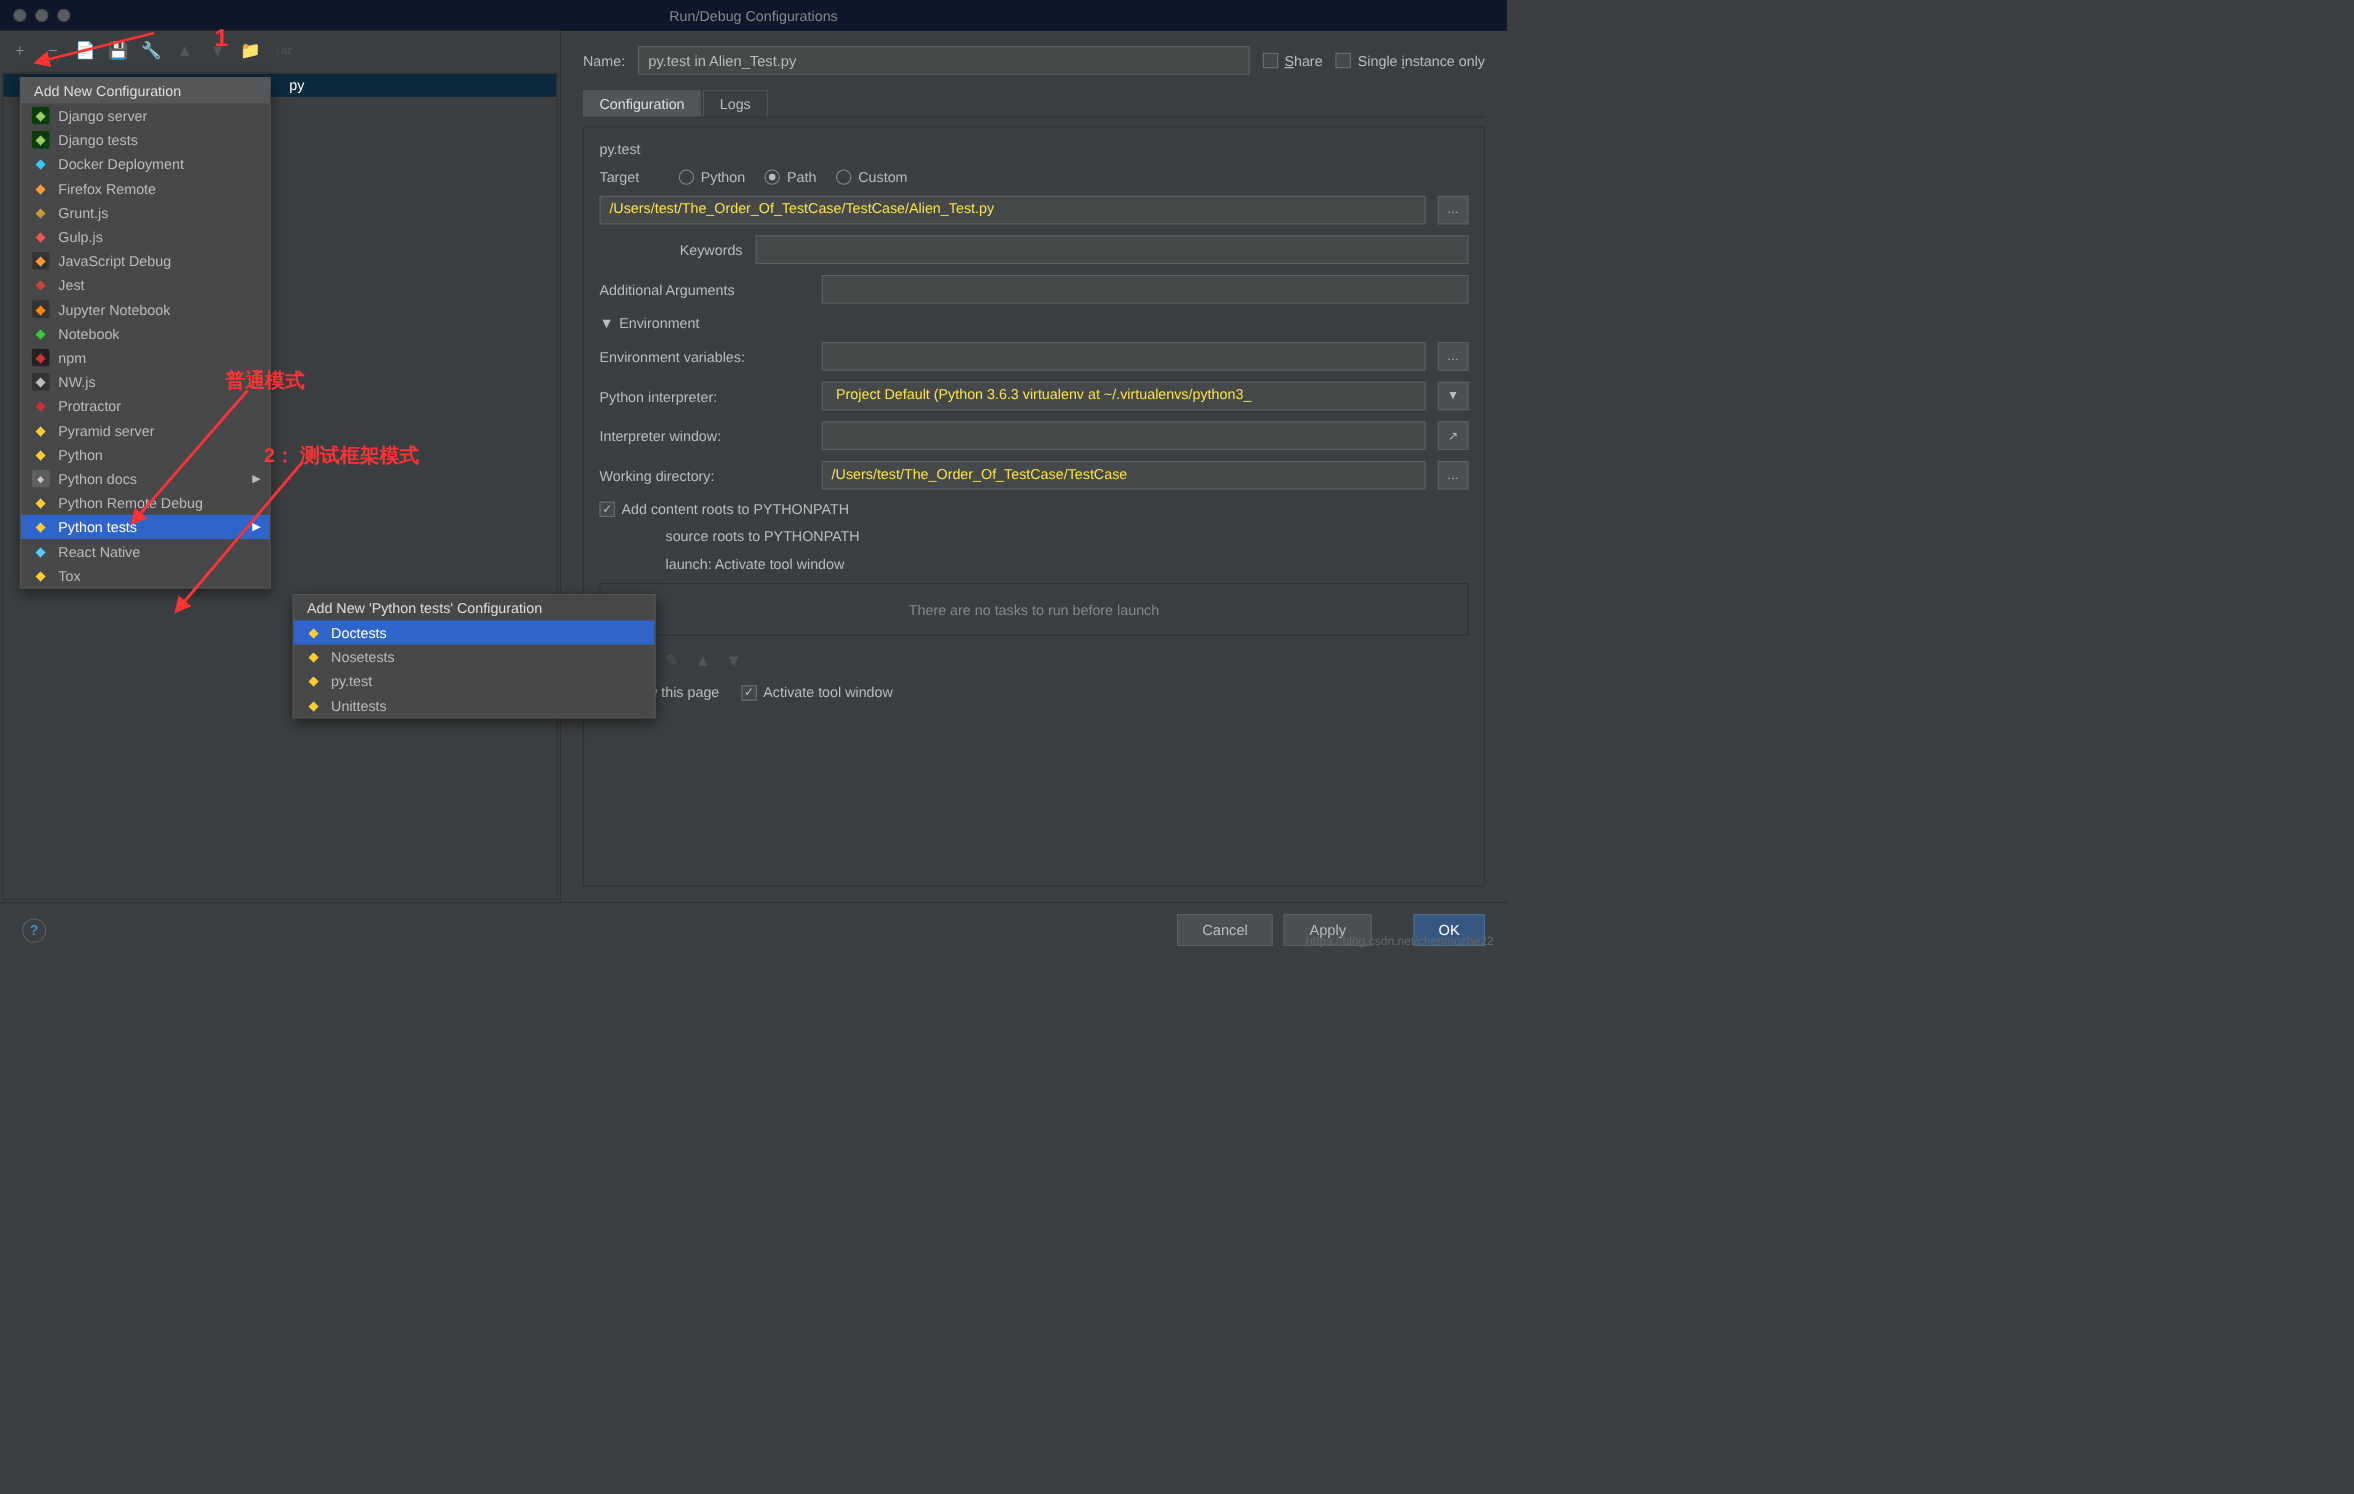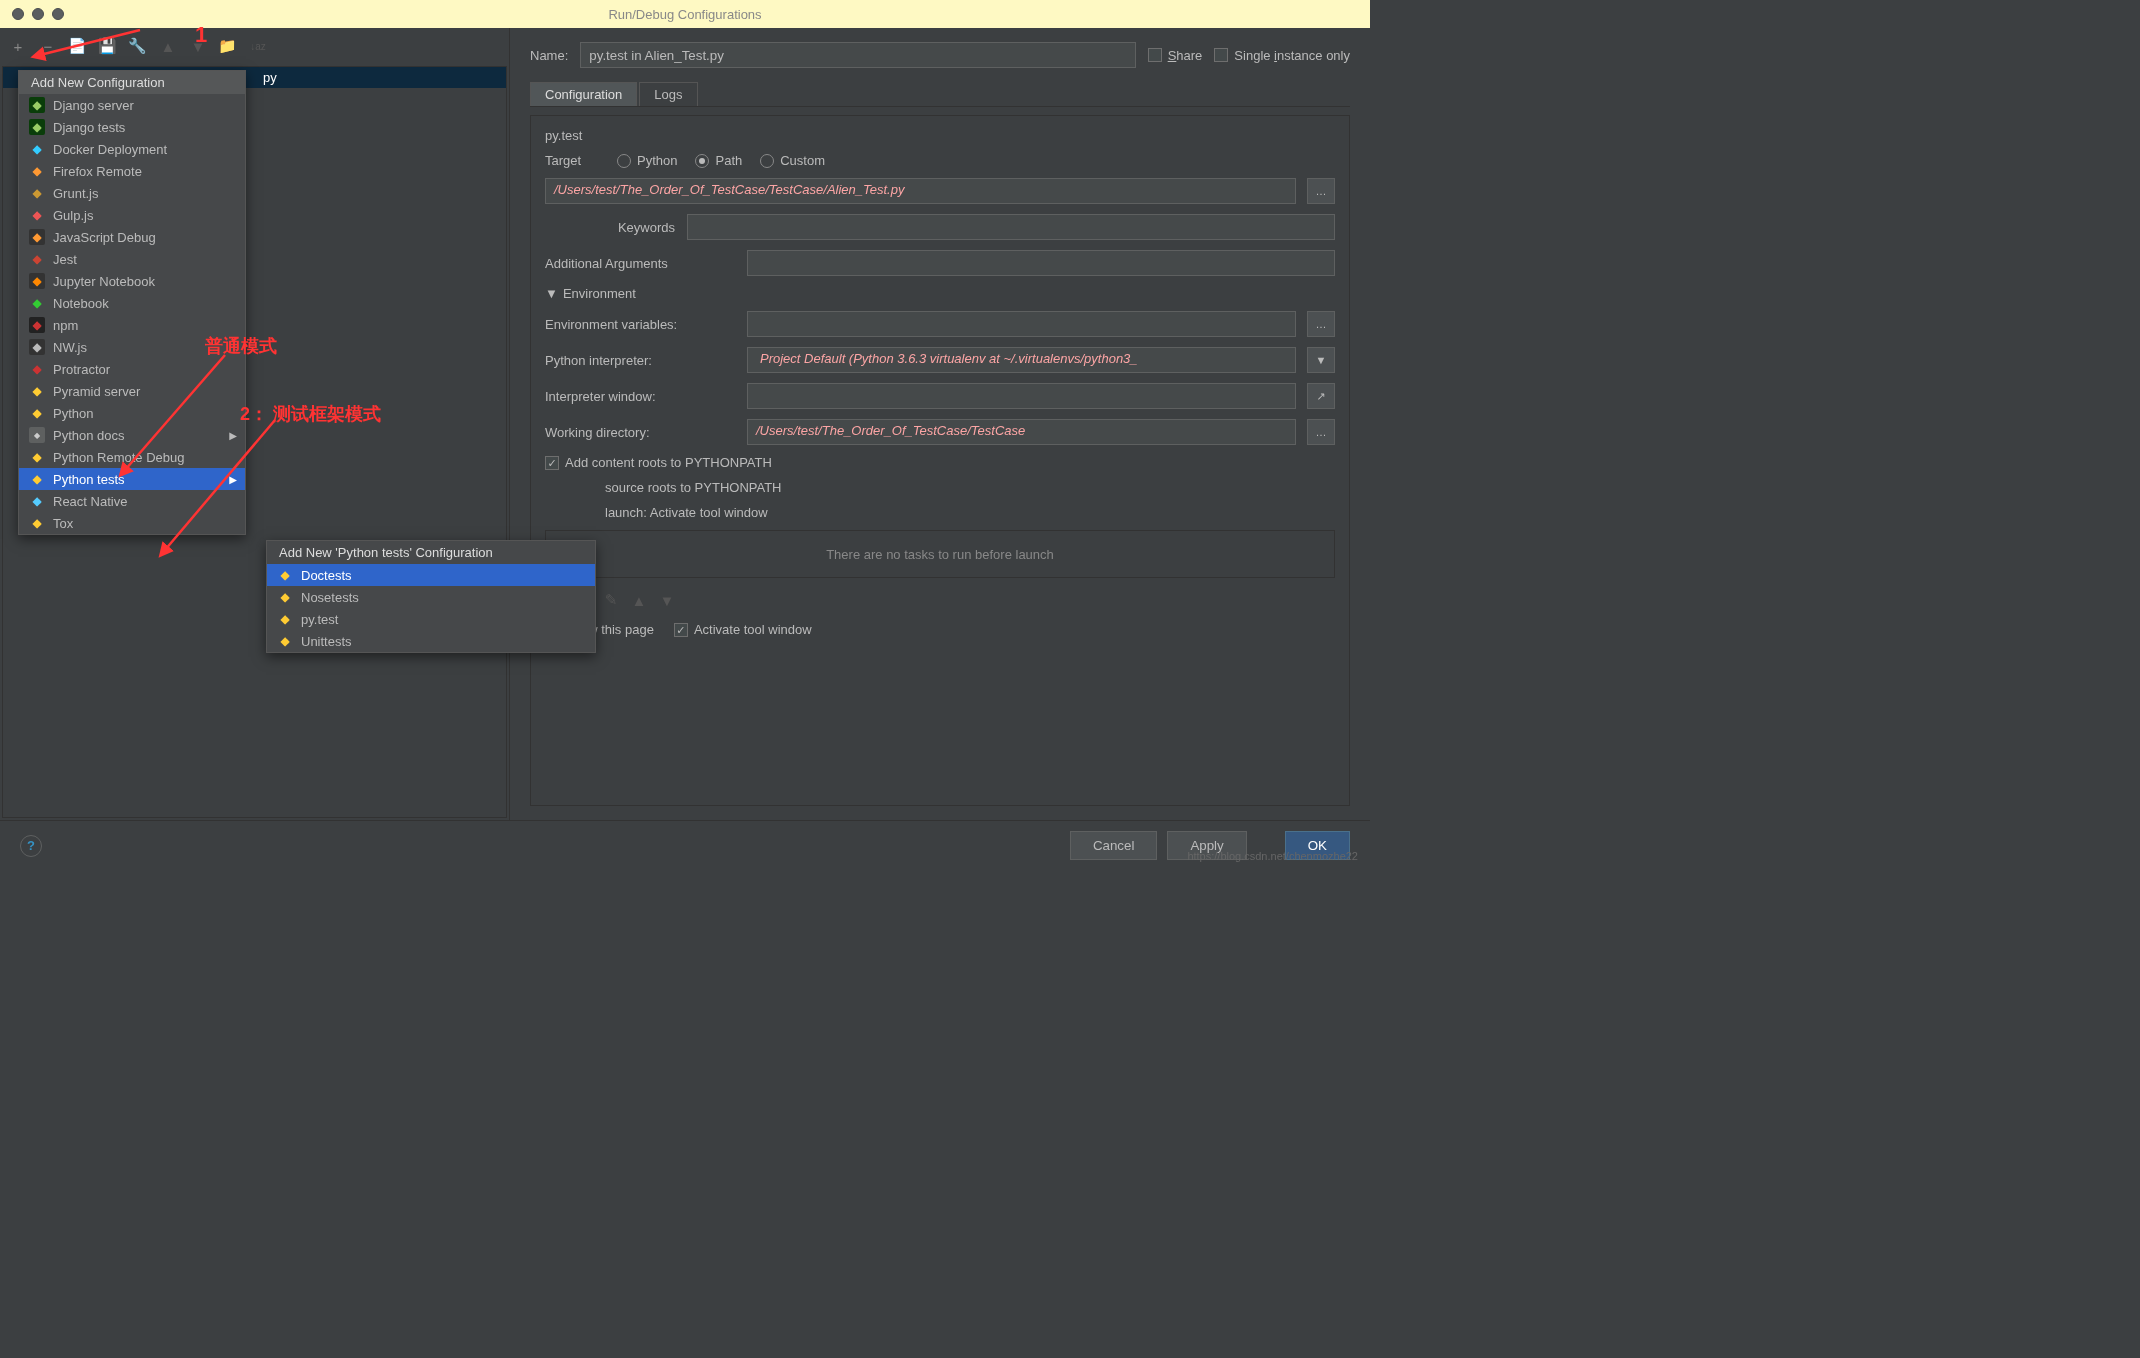--- a/index.html
+++ b/index.html
@@ -1,17 +1,17 @@
 <!DOCTYPE html>
 <html><head>
 <meta charset="utf-8">
 <style>
 * { margin:0; padding:0; box-sizing:border-box; font-family:-apple-system,BlinkMacSystemFont,"Segoe UI",sans-serif; }
 body { background:#3c3f41; color:#bbb; font-size:13px; width:1370px; height:870px; overflow:hidden; position:relative; }
-.titlebar { height:28px; display:flex; align-items:center; position:relative; background:#fef9c3; }
+.titlebar { height:28px; display:flex; align-items:center; position:relative; background:#0f172a; }
 .traffic { display:flex; gap:8px; padding-left:12px; }
 .dot { width:12px; height:12px; border-radius:50%; background:#5a5d5f; border:1px solid #4a4d4f; }
 .win-title { position:absolute; left:0; right:0; text-align:center; color:#888; font-size:13px; }
 .content { display:flex; height:calc(100% - 28px - 50px); }
 .sidebar { width:510px; background:#3c3f41; border-right:1px solid #323232; display:flex; flex-direction:column; position:relative; }
 .toolbar { display:flex; align-items:center; gap:14px; padding:6px 10px; height:36px; }
 .tool-icon { width:16px; height:16px; display:flex; align-items:center; justify-content:center; color:#888; cursor:pointer; font-size:15px; }
 .tree { flex:1; background:#3c3f41; margin:2px; border:1px solid #323232; overflow:hidden; }
 .tree-row { padding:3px 10px; color:#bbb; white-space:nowrap; overflow:hidden; }
 .tree-row.sel { background:#0d293e; color:#fff; }
@@ -20,21 +20,21 @@
 .name-input { flex:1; background:#45494a; border:1px solid #5e6060; color:#bbb; padding:4px 8px; height:26px; }
 .chk-row { display:flex; align-items:center; gap:6px; color:#bbb; }
 .chk { width:14px; height:14px; border:1px solid #6e6e6e; background:#43494a; display:inline-block; }
 .chk.checked::before { content:"✓"; color:#bbb; font-size:11px; display:block; line-height:12px; text-align:center; }
 .tabs { display:flex; border-bottom:1px solid #323232; }
 .tab { padding:4px 14px; background:#3c3f41; color:#bbb; border:1px solid #555; border-bottom:none; margin-right:2px; cursor:pointer; }
 .tab.active { background:#515658; color:#ddd; }
 .panel { flex:1; border:1px solid #323232; padding:12px 14px; display:flex; flex-direction:column; gap:10px; overflow:hidden; }
 .field-row { display:flex; align-items:center; gap:12px; }
 .field-label { width:190px; color:#bbb; }
-.field-input { flex:1; background:#45494a; border:1px solid #5e6060; color:#fca5a5; padding:3px 8px; height:26px; position:relative;font-style:italic; }
+.field-input { flex:1; background:#45494a; border:1px solid #5e6060; color:#fde047; padding:3px 8px; height:26px; position:relative; }
 .field-btn { width:28px; height:26px; background:#4c5052; border:1px solid #5e6060; color:#bbb; display:flex; align-items:center; justify-content:center; cursor:pointer; font-size:11px; margin-left:-1px; }
 .radio-group { display:flex; gap:18px; align-items:center; }
 .radio { width:14px; height:14px; border:1px solid #888; border-radius:50%; display:inline-flex; align-items:center; justify-content:center; }
 .radio.sel::before { content:""; width:6px; height:6px; background:#bbb; border-radius:50%; }
 .section-head { color:#bbb; display:flex; align-items:center; gap:5px; cursor:pointer; }
 .before-launch { border:1px solid #323232; padding:10px; color:#888; text-align:center; height:48px; display:flex; align-items:center; justify-content:center; }
 .mini-toolbar { display:flex; gap:12px; padding:4px 2px; }
 .footer { position:absolute; bottom:0; left:0; right:0; height:50px; display:flex; align-items:center; justify-content:flex-end; gap:10px; padding:0 20px; border-top:1px solid #323232; }
 .btn { padding:6px 22px; background:#4c5052; border:1px solid #5e6060; color:#bbb; cursor:pointer; }
 .btn.primary { background:#365880; border-color:#4a708b; color:#fff;margin-left:28px; }

